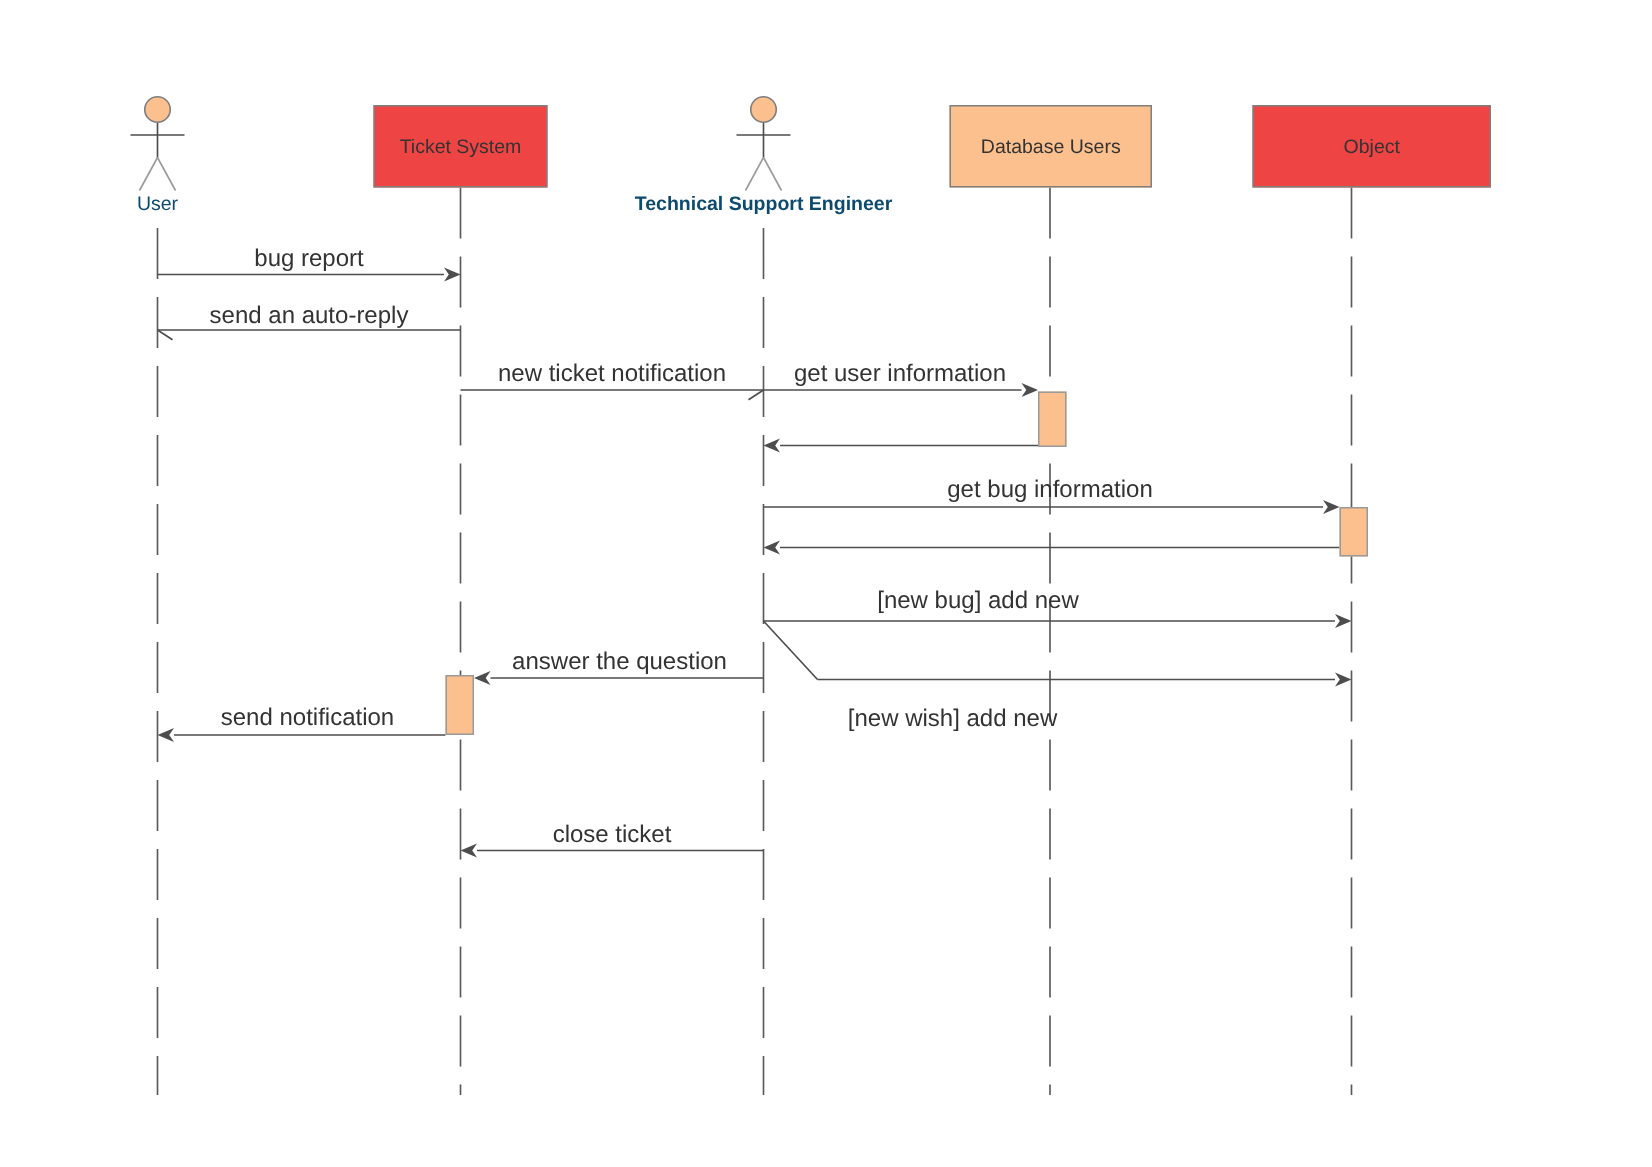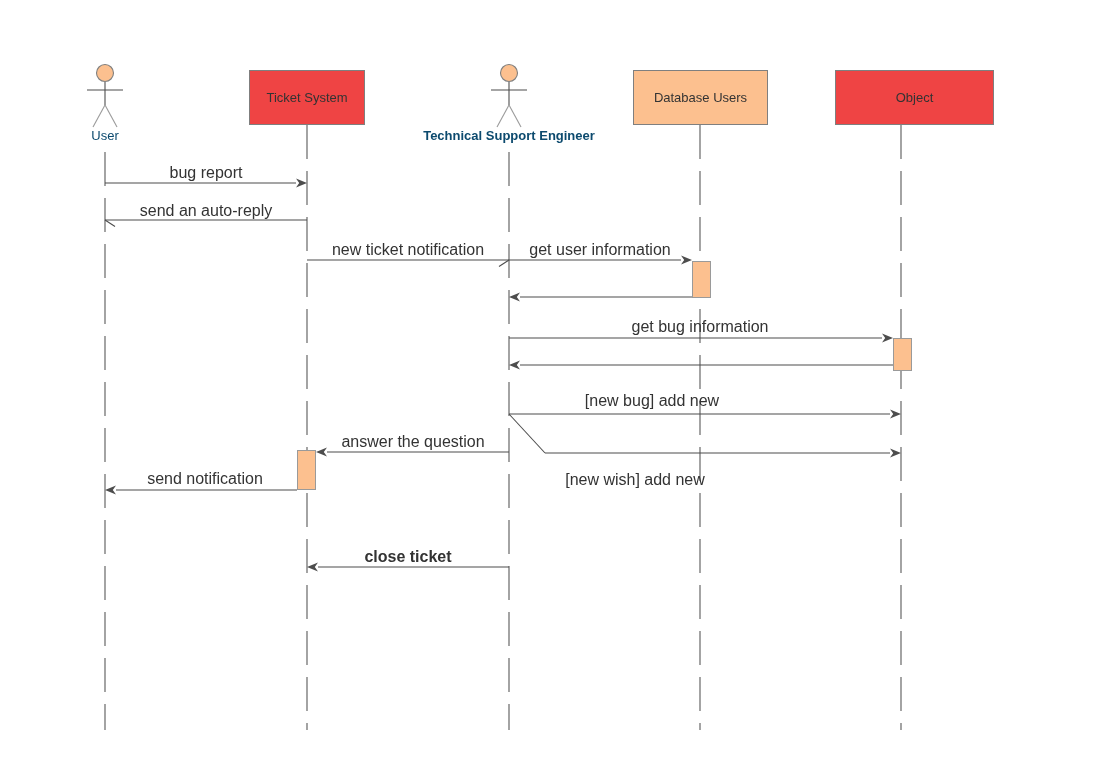--- a/index.html
+++ b/index.html
@@ -159,16 +159,16 @@
   <div id="message-labels">
       <div class="msg-label" style="left: 206px; top: 164px;">bug report</div>
       <div class="msg-label" style="left: 206px; top: 202px;">send an auto-reply</div>
       <div class="msg-label" style="left: 408px; top: 241px;">new ticket notification</div>
       <div class="msg-label" style="left: 600px; top: 241px;">get user information</div>
       <div class="msg-label" style="left: 700px; top: 318px;">get bug information</div>
       <div class="msg-label" style="left: 633px; top: 392px; margin-left: 19px;">[new bug] add new</div>
       <div class="msg-label" style="left: 635px; top: 431px; margin-top: 40px;">[new wish] add new</div>
       <div class="msg-label" style="left: 413px; top: 433px;">answer the question</div>
       <div class="msg-label" style="left: 205px; top: 470px;">send notification</div>
-      <div class="msg-label" style="left: 408px; top: 548px; font-weight: bold;">close ticket</div>
+      <div class="msg-label" style="left: 408px; top: 548px;">close ticket</div>
     </div>
 
 </div>
 
 </body></html>

